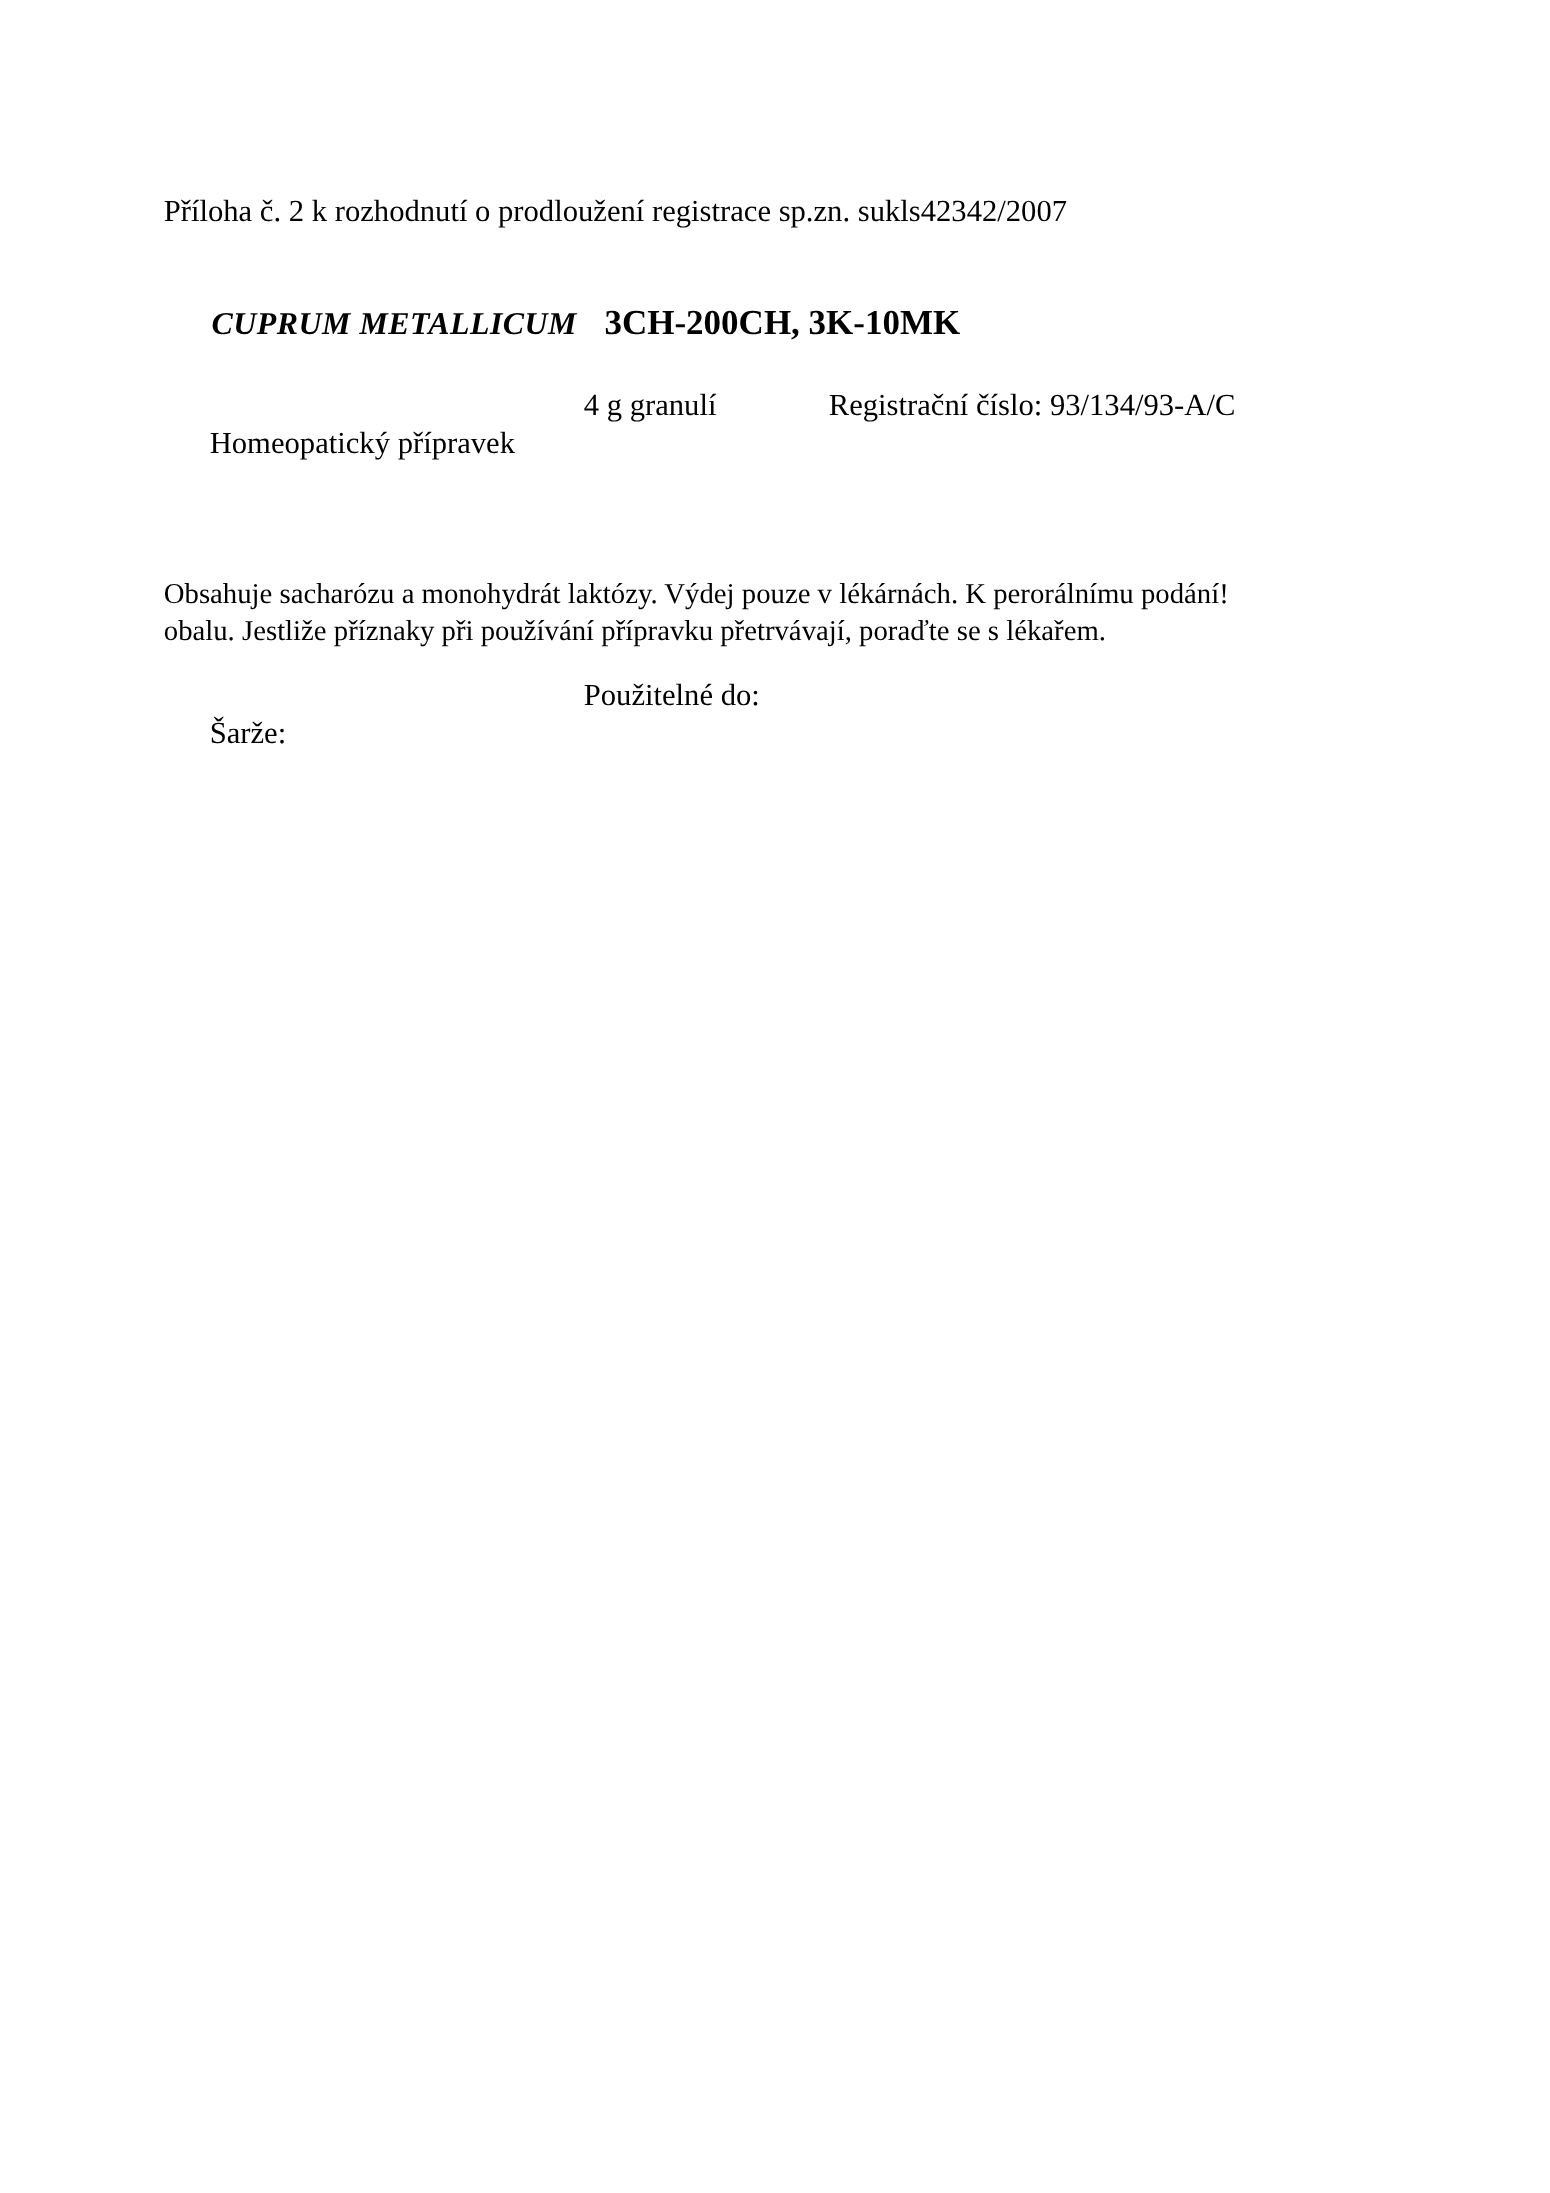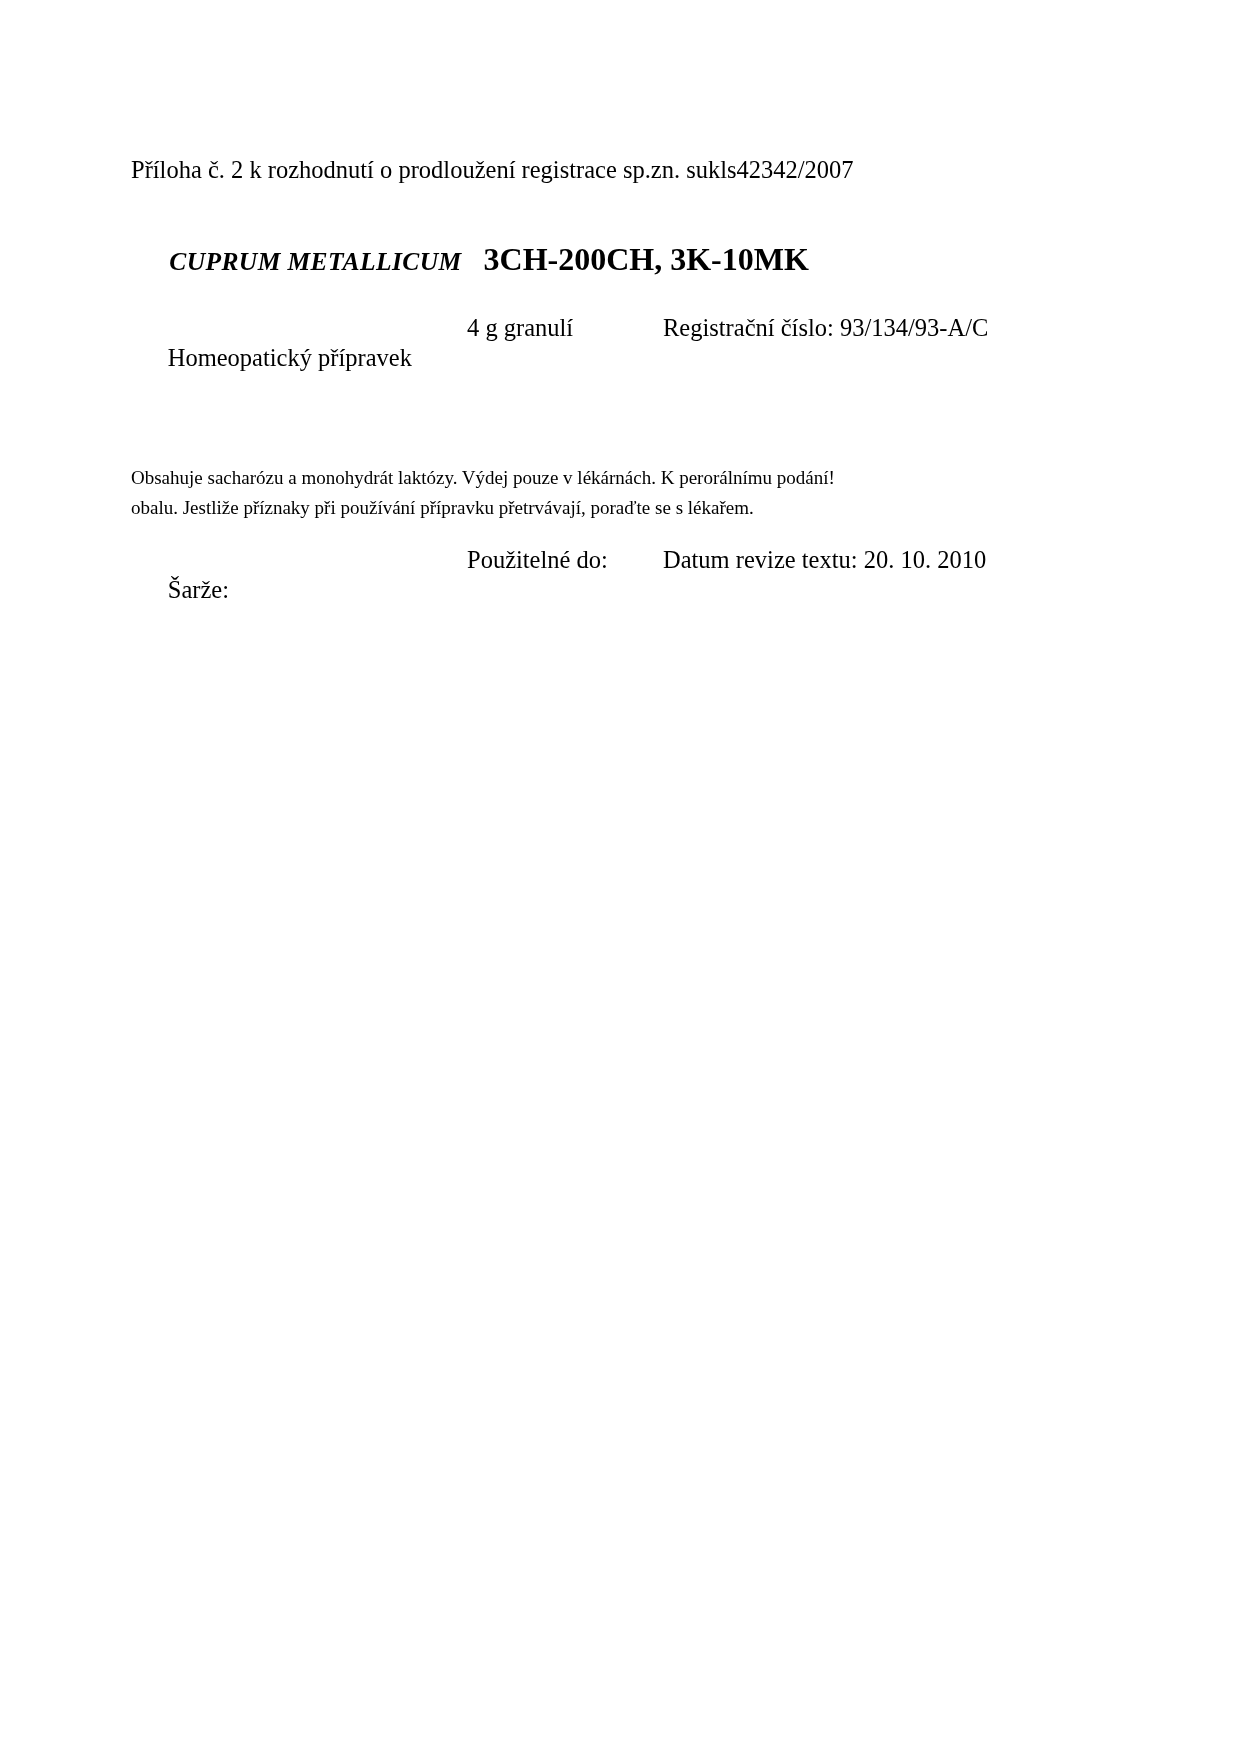--- a/index.html
+++ b/index.html
@@ -24,21 +24,21 @@
     background: #fff;
     overflow: hidden;
   }
   .content {
     position: absolute;
     left: 131px;
     top: 155px;
     width: 980px;
   }
   .line {
-    font-size: 19px;
+    font-size: 23px;
     line-height: 30px;
     white-space: pre;
   }
   .header-line {
     font-size: 24.5px;
     line-height: 30px;
     margin-bottom: 26px;
     white-space: pre;
   }
   .title-line {
@@ -47,21 +47,21 @@
     line-height: 32px;
     margin-bottom: 3px;
     white-space: pre;
   }
   .title-name {
     letter-spacing: 0.4px;
     font-style: italic;
   }
   .title-potency {
     margin-left: 22px;
-    font-size: 32px;
+    font-size: 28px;
     margin-top: 19px;
   }
   .body-block {
     margin-bottom: 0;
   }
   .row-cols {
     position: relative;
     font-size: 24.5px;
     line-height: 30px;
     white-space: pre;
@@ -102,20 +102,19 @@
     <div class="body-block">
       <div class="line">Obsahuje sacharózu a monohydrát laktózy. Výdej pouze v lékárnách. K perorálnímu podání!</div>
       <div class="line">obalu. Jestliže příznaky při používání přípravku přetrvávají, poraďte se s lékařem.</div>
     </div>
 
     <div class="spacer-md"></div>
 
     <div class="row-cols">
       <span>Šarže:</span>
       <span class="col-b">Použitelné do:</span>
-      <span class="col-c"><span>Datum revize textu:</span> <span>20. 10. 2010</span></span>
     </div>
 
     <div class="spacer-md"></div>
 
 
   </div>
 </div>
 
 </body></html>

